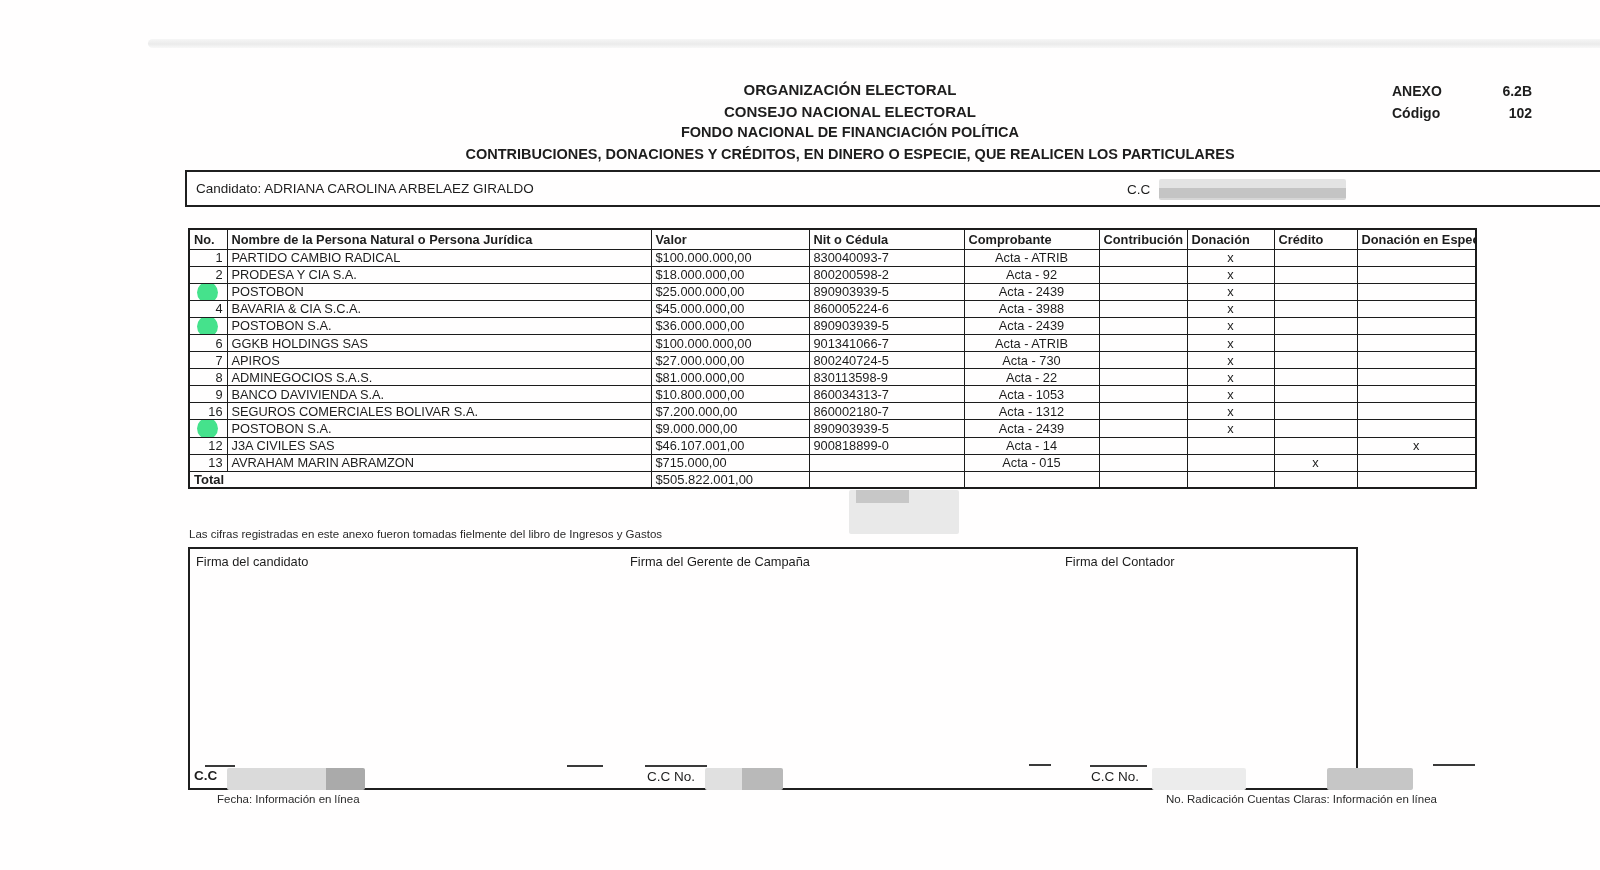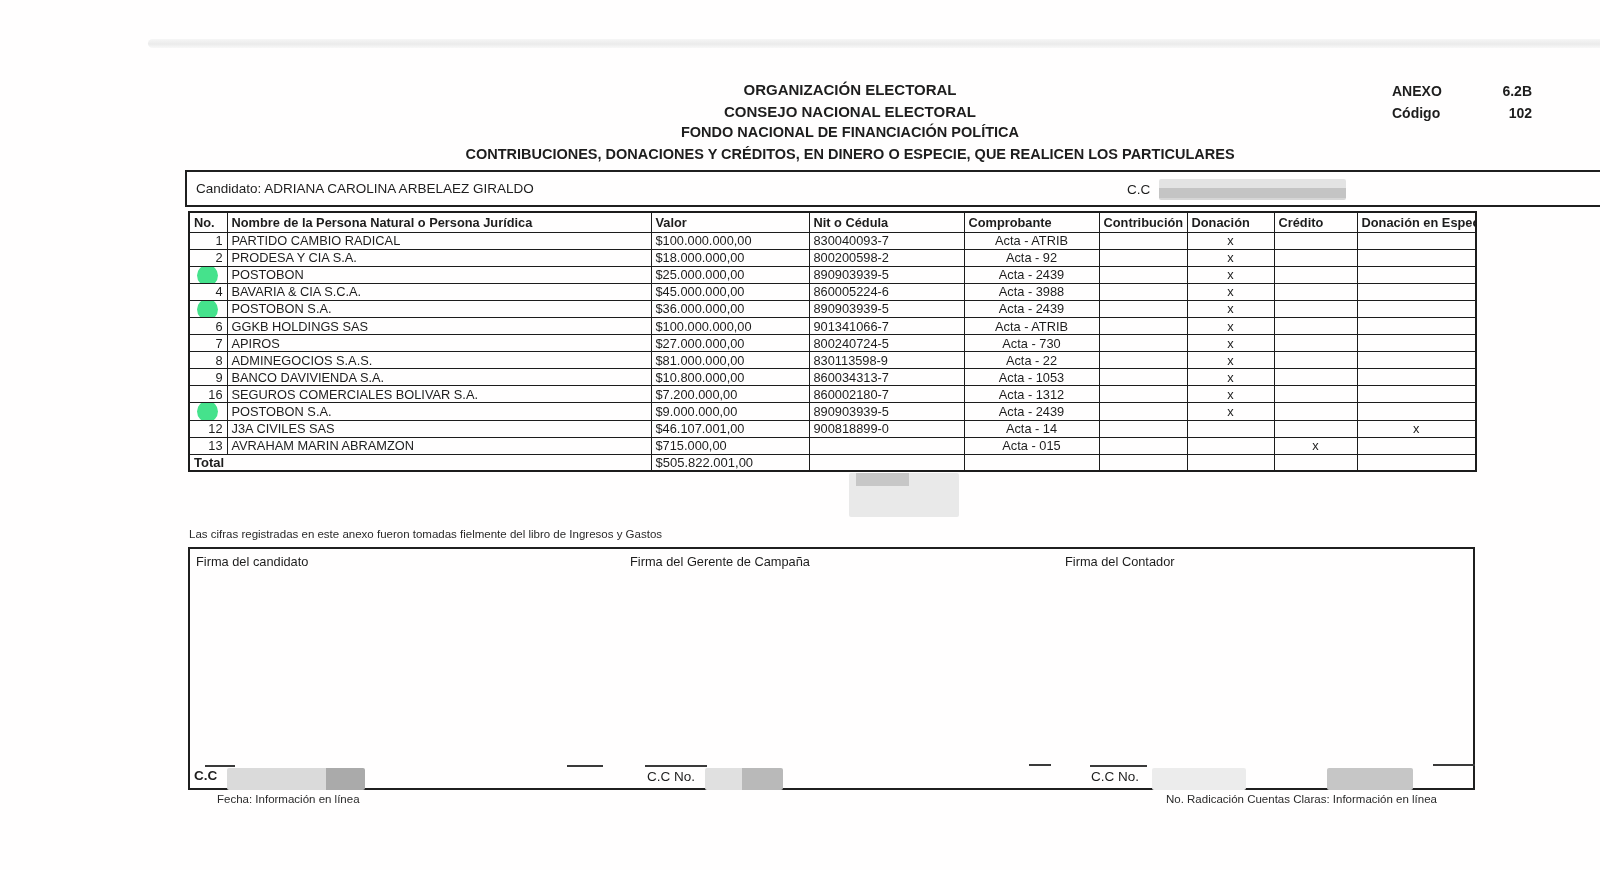--- a/index.html
+++ b/index.html
@@ -24,21 +24,21 @@
   
   .candidato-box { position:absolute; left:185px; top:170px; width:1528px; height:37px;
                    border:2px solid #1f1f1f; font-size:13.5px; }
   .candidato-line { position:absolute; left:9px; top:9px; white-space:nowrap; }
   .cc-group { position:absolute; left:940px; top:7px; display:flex; align-items:center; gap:9px; }
   .cc-label { font-size:13.5px; }
   .cc-redaction { width:187px; height:21px; border-radius:2px;
                   background:linear-gradient(180deg,#e3e3e3 0 45%,#c4c4c4 45% 92%,#d6d6d6 92% 100%); }
 
   
-  .table-wrap { position:absolute; left:188px; top:211px; width:1287px; }
+  .table-wrap { position:absolute; left:188px; top:228px; width:1287px; }
   table.anexo { border-collapse:collapse; table-layout:fixed; width:1287px; font-size:12.8px;
                 border:2px solid #1c1c1c; }
   table.anexo th, table.anexo td { border:1.5px solid #1c1c1c; overflow:hidden; white-space:nowrap; }
   table.anexo th { font-weight:bold; text-align:left; height:20px; padding:1px 3px 1px 4px; font-size:12.8px; }
   table.anexo td { height:17.1px; padding:0 4px; }
   td.c-no  { text-align:right; padding-right:5px; position:relative; }
   td.c-nombre { padding-left:13px; }
   td.c-valor  { padding-left:10px; }
   td.c-nit    { padding-left:15px; }
   td.c-comp, td.c-contrib, td.c-don, td.c-cred, td.c-esp { text-align:center; }
@@ -48,21 +48,21 @@
   td.hl .num { visibility:hidden; }
   tr.total-row td { font-size:13px; }
   .total-label { font-weight:bold; padding-left:45px; }
   .nit-redaction { position:absolute; left:661px; top:262px; width:110px; height:44px;
                    background:#e9e9e9; z-index:2; border-radius:2px; }
   .nit-redaction .dark-patch { position:absolute; left:7px; top:0; width:53px; height:13px; background:#c7c7c7; }
 
   .table-note { position:absolute; left:189px; top:528px; font-size:11.5px; color:#2a2a2a; }
 
   
-  .signature-box { position:absolute; left:188px; top:547px; width:1287px; height:243px; border:2px solid #1f1f1f;text-align:center; }
+  .signature-box { position:absolute; left:188px; top:547px; width:1170px; height:243px; border:2px solid #1f1f1f;text-align:center; }
   .sig-label { position:absolute; top:5px; font-size:12.8px; white-space:nowrap; }
   .sig-label.l1 { left:6px; }
   .sig-label.l2 { left:440px; }
   .sig-label.l3 { left:875px; }
   .sig-dash { position:absolute; border-top:2px solid #3a3a3a; }
   .ccline-label { position:absolute; font-size:13.5px; white-space:nowrap; }
   .b-redact { position:absolute; height:22px; border-radius:2px; }
 
   
   .footer-left  { position:absolute; left:189px; top:793px; font-size:11.5px; color:#2a2a2a;margin-left:28px; }

